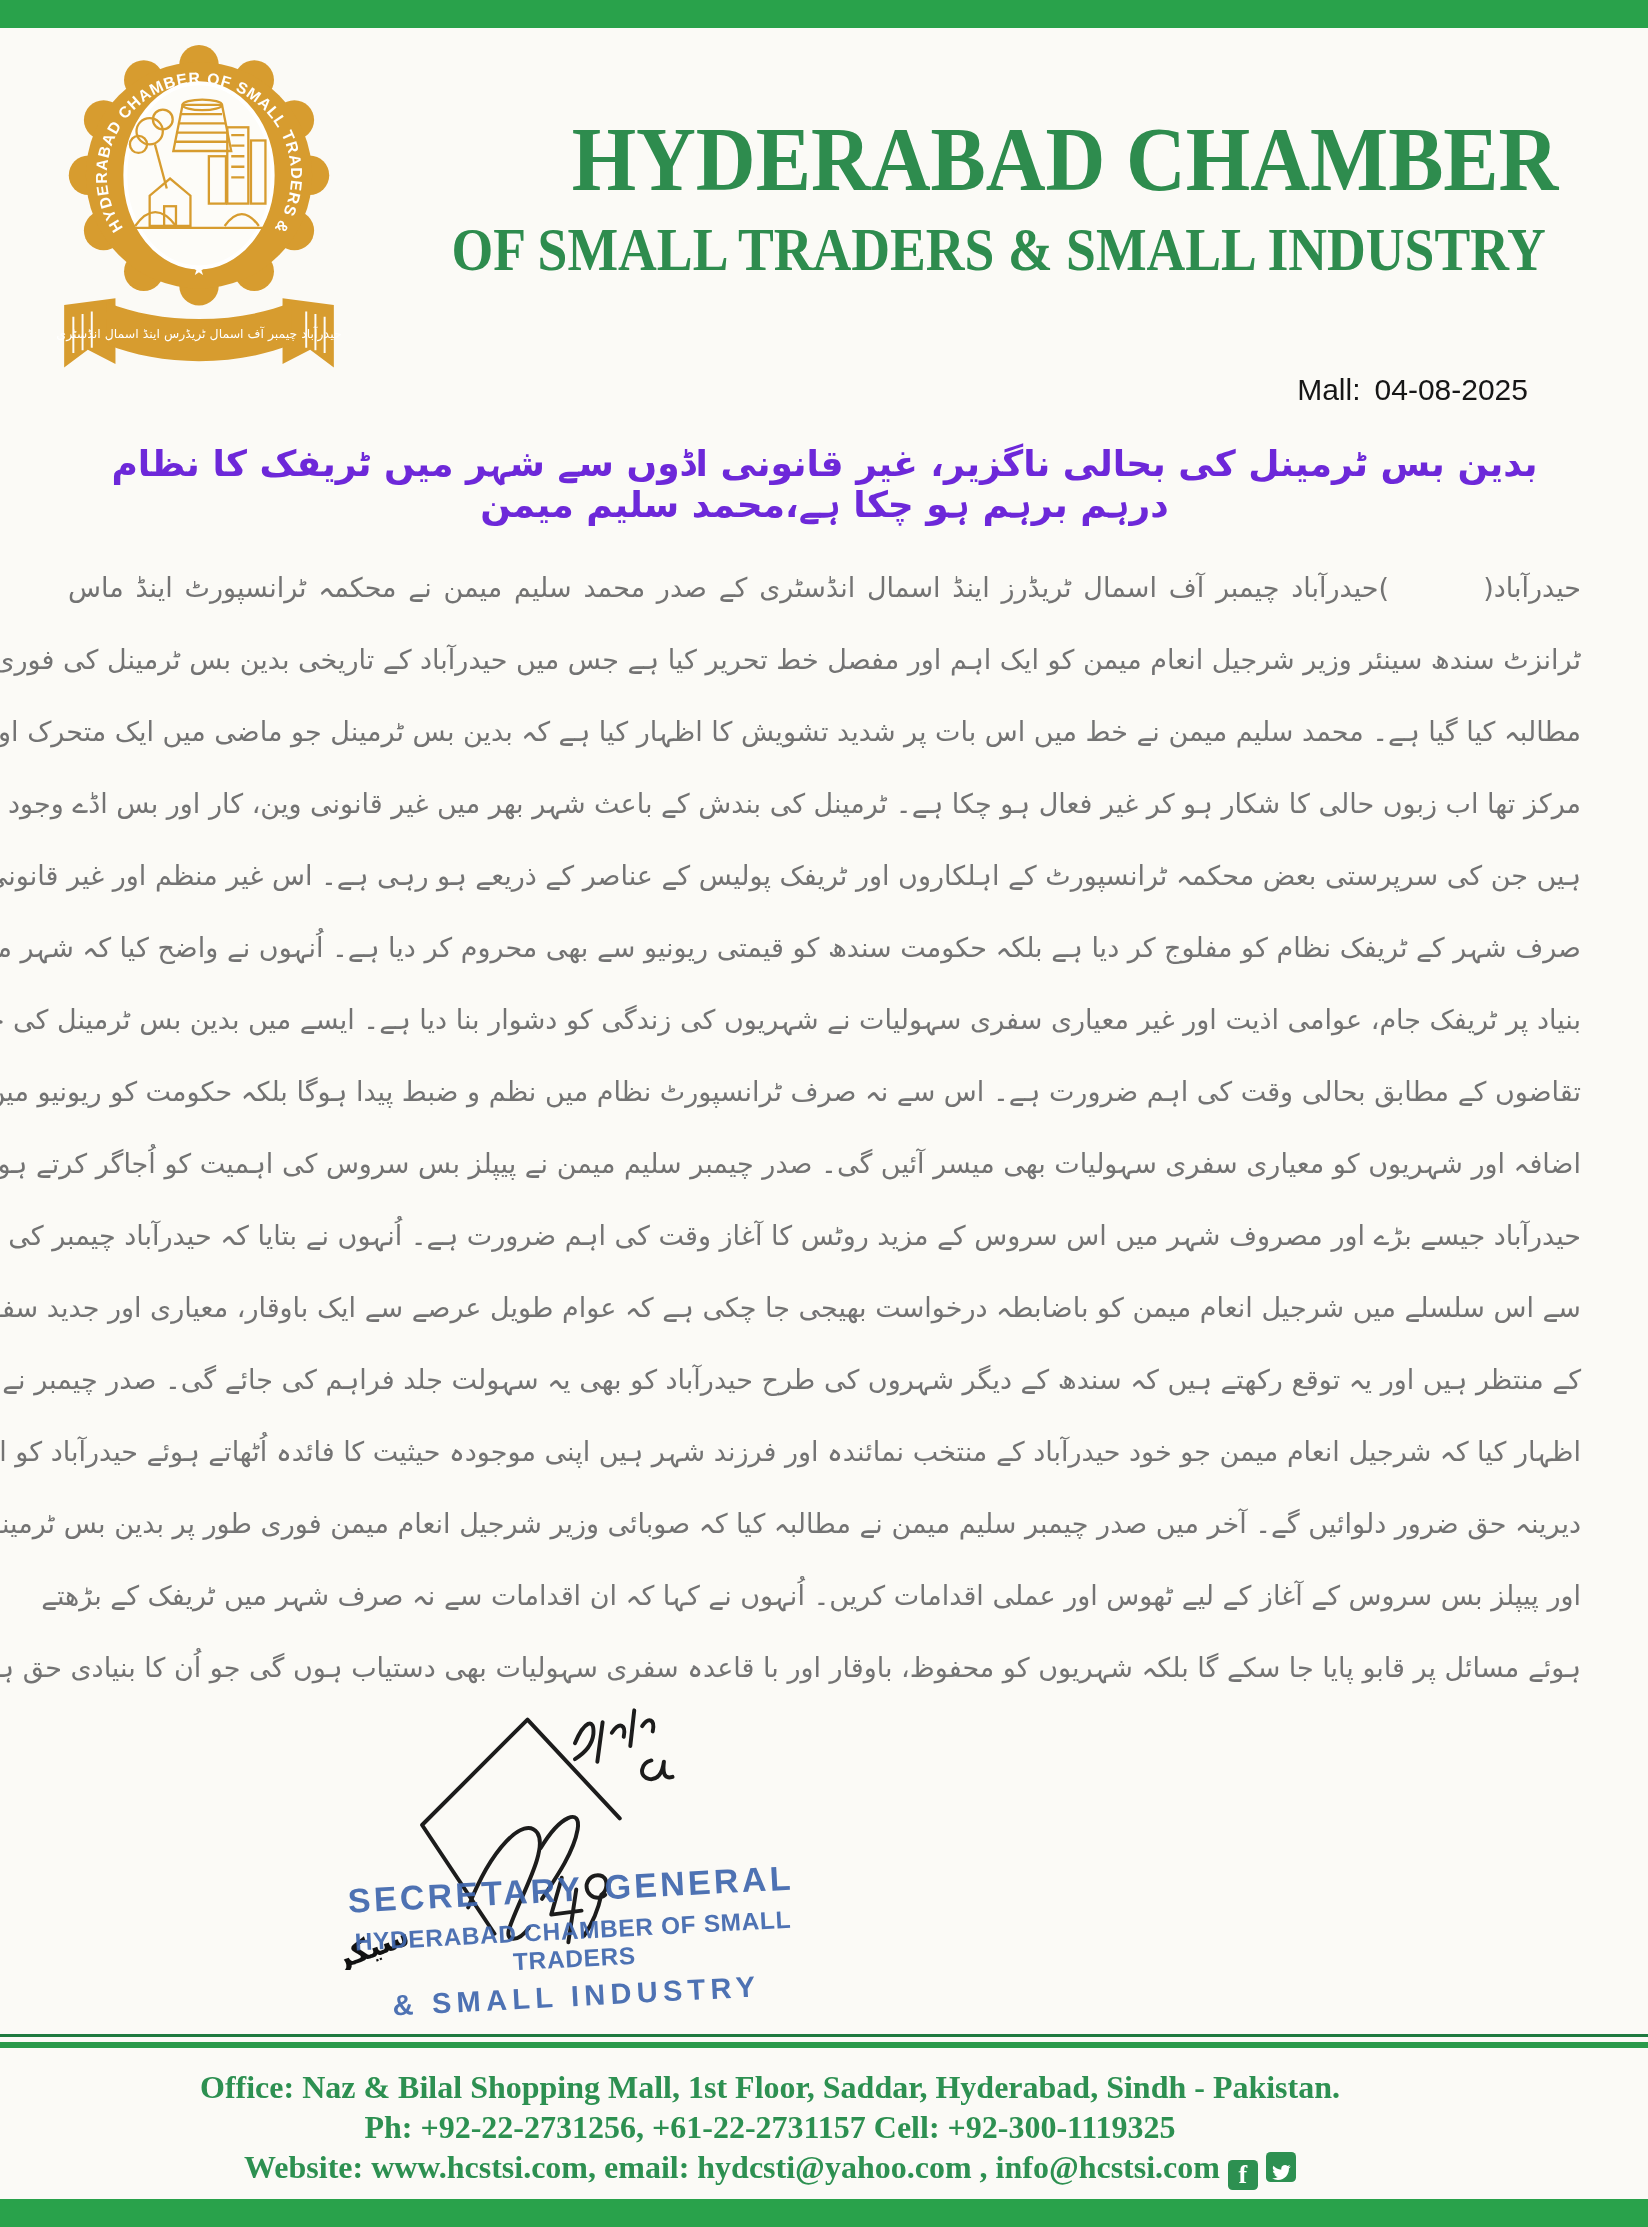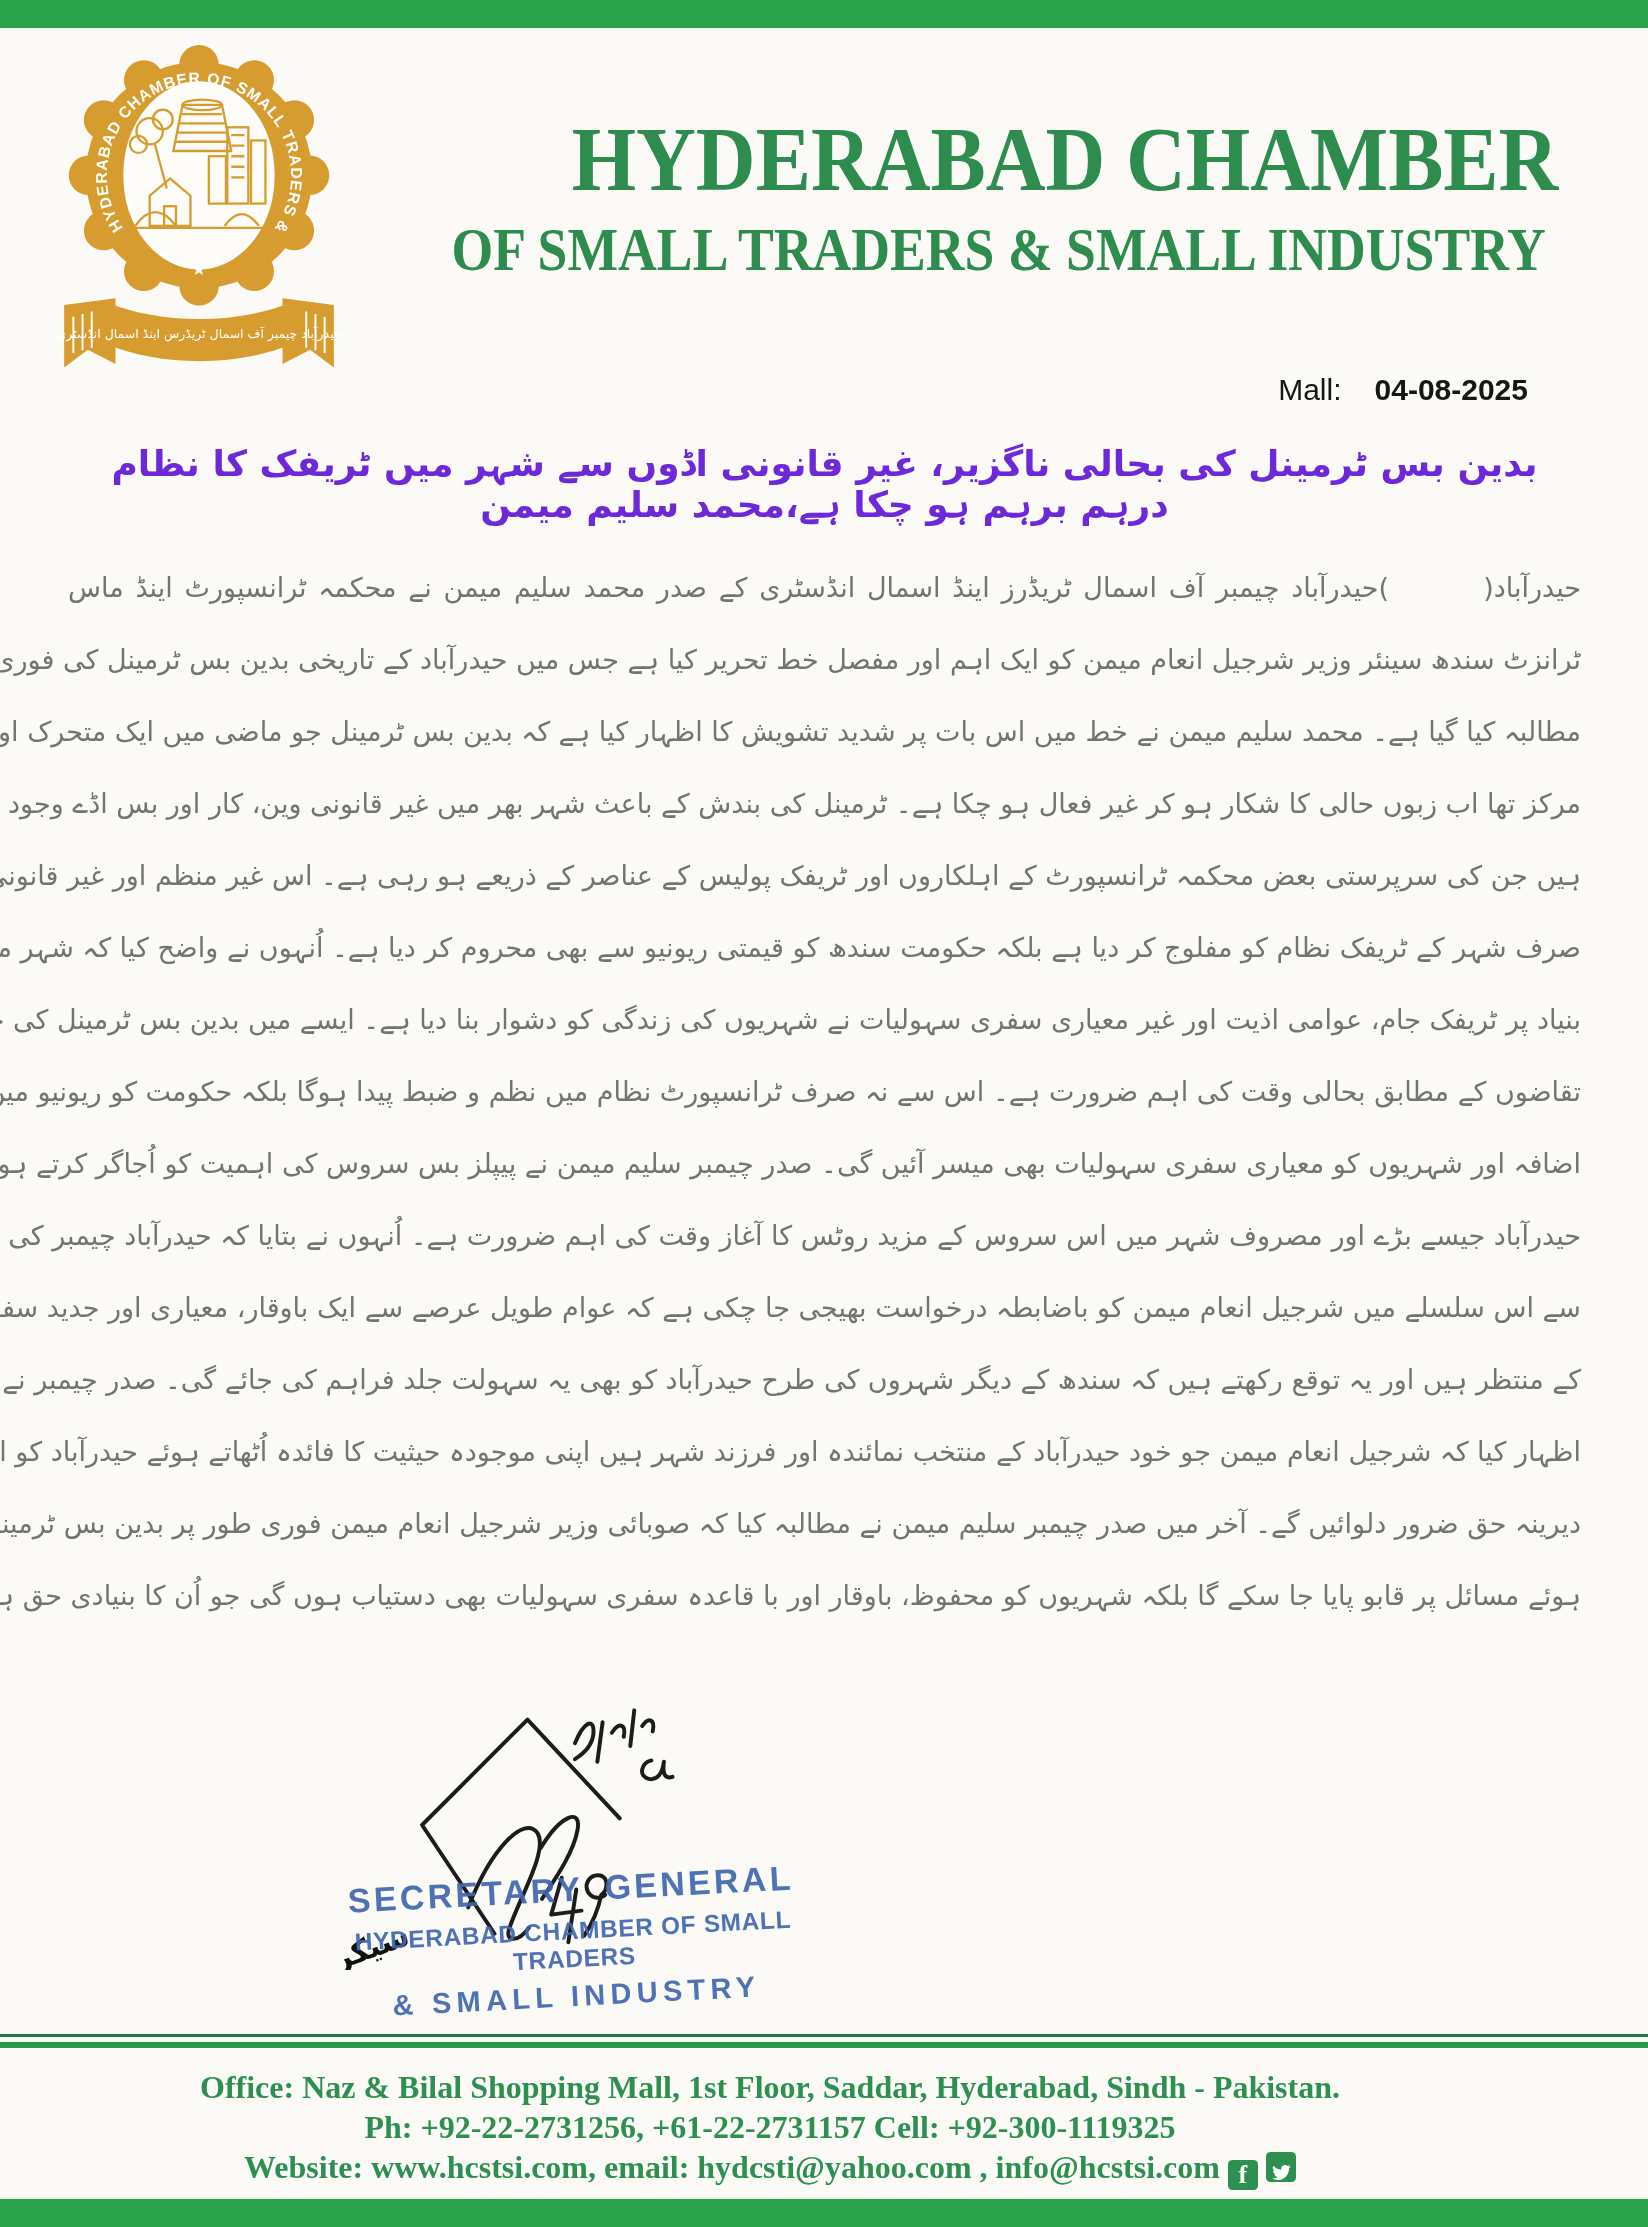--- a/index.html
+++ b/index.html
@@ -7,21 +7,21 @@
         font-family:"Liberation Sans",sans-serif;color:#141414;}
   .bar{position:absolute;left:0;width:1648px;background:#29a24b;}
   .top-bar{top:0;height:28px;}
   .bottom-bar{top:2199px;height:28px;}
   .logo-svg{position:absolute;left:51px;top:40px;width:296px;height:343px;}
   .org{position:absolute;left:369px;top:111px;width:1252px;text-align:right;color:#2e8c4e;
        font-family:"Liberation Serif",serif;font-weight:bold;}
   .org1{font-size:92px;line-height:1.05;transform:scaleX(.9);transform-origin:center;white-space:nowrap;}
   .org2{font-size:61px;line-height:1.05;margin-top:10.5px;transform:scaleX(.88);transform-origin:center;white-space:nowrap;}
   .dated{position:absolute;right:120px;top:373px;font-size:30px;color:#161616;}
-  .dated .dval{margin-left:33px;font-weight:bold;}
+  .dated .dval{margin-left:14px;}
   .press{position:absolute;left:0;top:408px;width:1648px;text-align:center;font-size:30px;
          font-weight:bold;letter-spacing:1.3px;word-spacing:13px;color:#0d0d0d;}
   .headline{position:absolute;left:66px;top:443px;width:1517px;direction:rtl;text-align:center;
             font-family:"DejaVu Sans",sans-serif;font-weight:bold;font-size:36px;color:#6d28d9;}
   .body-block{position:absolute;left:68px;top:552px;width:1513px;}
   .bline{direction:rtl;text-align:justify;text-align-last:justify;font-family:"DejaVu Sans",sans-serif;
          font-size:27px;line-height:72px;height:72px;white-space:nowrap;color:#737373;}
   .sig-svg{position:absolute;left:343px;top:1680px;width:369px;height:290px;}
   .stamp{position:absolute;left:310px;top:1870px;width:527px;text-align:center;color:#4067ae;
          transform:rotate(-3deg);transform-origin:center;opacity:.92;font-weight:bold;}
@@ -118,20 +118,21 @@
     <div class="bline">ہیں جن کی سرپرستی بعض محکمہ ٹرانسپورٹ کے اہلکاروں اور ٹریفک پولیس کے عناصر کے ذریعے ہو رہی ہے۔ اس غیر منظم اور غیر قانونی نظام نے نہ</div>
     <div class="bline">صرف شہر کے ٹریفک نظام کو مفلوج کر دیا ہے بلکہ حکومت سندھ کو قیمتی ریونیو سے بھی محروم کر دیا ہے۔ اُنہوں نے واضح کیا کہ شہر میں روزانہ کی</div>
     <div class="bline">بنیاد پر ٹریفک جام، عوامی اذیت اور غیر معیاری سفری سہولیات نے شہریوں کی زندگی کو دشوار بنا دیا ہے۔ ایسے میں بدین بس ٹرمینل کی جدید</div>
     <div class="bline">تقاضوں کے مطابق بحالی وقت کی اہم ضرورت ہے۔ اس سے نہ صرف ٹرانسپورٹ نظام میں نظم و ضبط پیدا ہوگا بلکہ حکومت کو ریونیو میں خاطر خواہ</div>
     <div class="bline">اضافہ اور شہریوں کو معیاری سفری سہولیات بھی میسر آئیں گی۔ صدر چیمبر سلیم میمن نے پیپلز بس سروس کی اہمیت کو اُجاگر کرتے ہوئے کہا کہ</div>
     <div class="bline">حیدرآباد جیسے بڑے اور مصروف شہر میں اس سروس کے مزید روٹس کا آغاز وقت کی اہم ضرورت ہے۔ اُنہوں نے بتایا کہ حیدرآباد چیمبر کی جانب</div>
     <div class="bline">سے اس سلسلے میں شرجیل انعام میمن کو باضابطہ درخواست بھیجی جا چکی ہے کہ عوام طویل عرصے سے ایک باوقار، معیاری اور جدید سفری سہولت</div>
     <div class="bline">کے منتظر ہیں اور یہ توقع رکھتے ہیں کہ سندھ کے دیگر شہروں کی طرح حیدرآباد کو بھی یہ سہولت جلد فراہم کی جائے گی۔ صدر چیمبر نے اس اُمید کا</div>
     <div class="bline">اظہار کیا کہ شرجیل انعام میمن جو خود حیدرآباد کے منتخب نمائندہ اور فرزند شہر ہیں اپنی موجودہ حیثیت کا فائدہ اُٹھاتے ہوئے حیدرآباد کو اس کا</div>
     <div class="bline">دیرینہ حق ضرور دلوائیں گے۔ آخر میں صدر چیمبر سلیم میمن نے مطالبہ کیا کہ صوبائی وزیر شرجیل انعام میمن فوری طور پر بدین بس ٹرمینل کی بحالی</div>
+    <div class="bline">اور پیپلز بس سروس کے آغاز کے لیے ٹھوس اور عملی اقدامات کریں۔ اُنہوں نے کہا کہ ان اقدامات سے نہ صرف شہر میں ٹریفک کے بڑھتے</div>
     <div class="bline">ہوئے مسائل پر قابو پایا جا سکے گا بلکہ شہریوں کو محفوظ، باوقار اور با قاعدہ سفری سہولیات بھی دستیاب ہوں گی جو اُن کا بنیادی حق ہے۔</div>
   </div>
 
   <svg class="sig-svg" viewBox="0 0 560 440">
     <g stroke="#1c1c1c" stroke-width="6" fill="none" stroke-linecap="round" stroke-linejoin="round">
       <path d="M420 210 L280 60 L120 220 L230 385"></path>
       <path d="M190 345 C 225 255 275 205 295 232 C 312 258 268 330 252 378 C 246 398 266 398 282 376"></path>
       <path d="M300 255 C 330 205 362 193 356 227 C 350 262 322 302 302 332"></path>
       <path d="M332 300 L 316 356 L 362 350 M 354 318 L 342 398"></path>
       <path d="M398 326 a 17 17 0 1 1 -4 -28 c 9 6 7 22 -2 28 c -5 24 -14 44 -26 62"></path>

